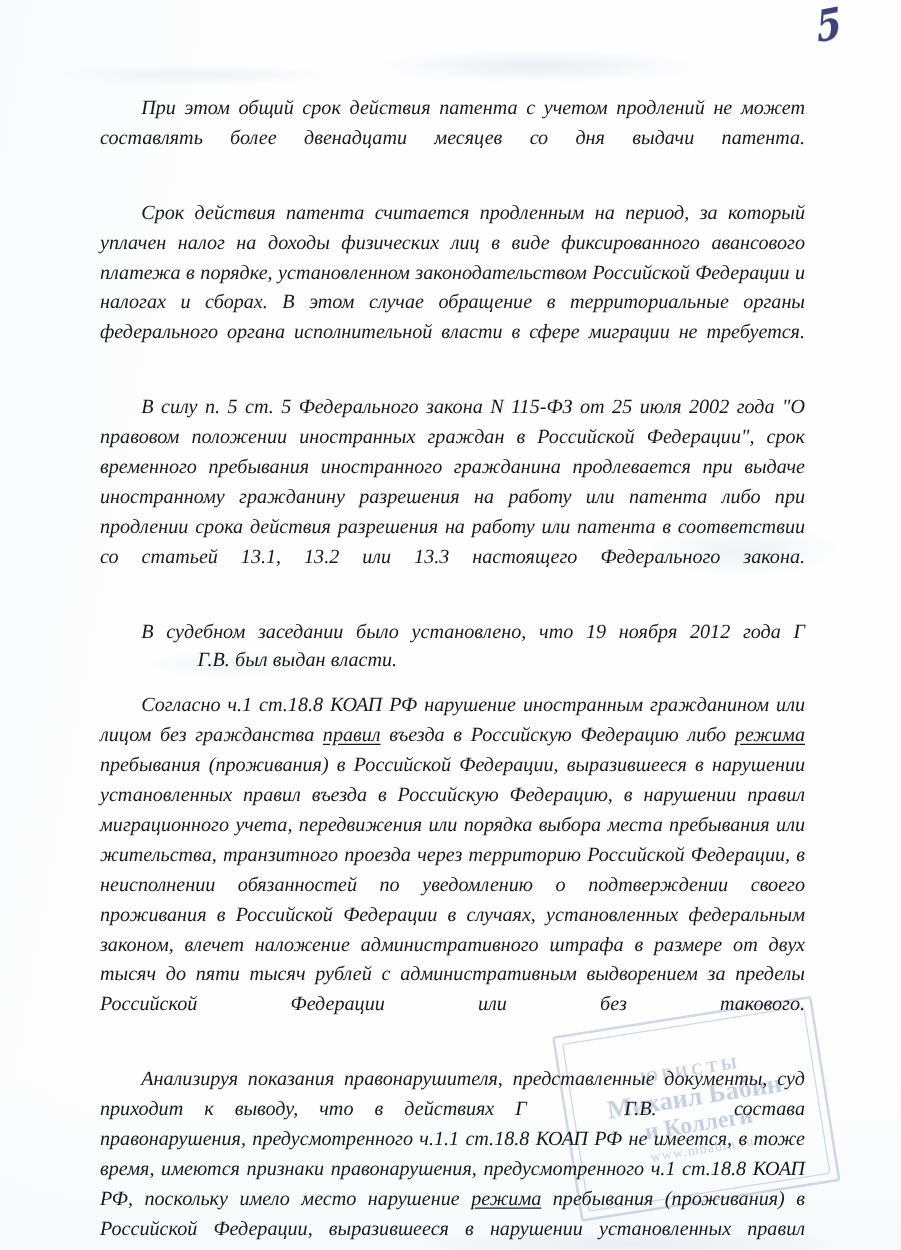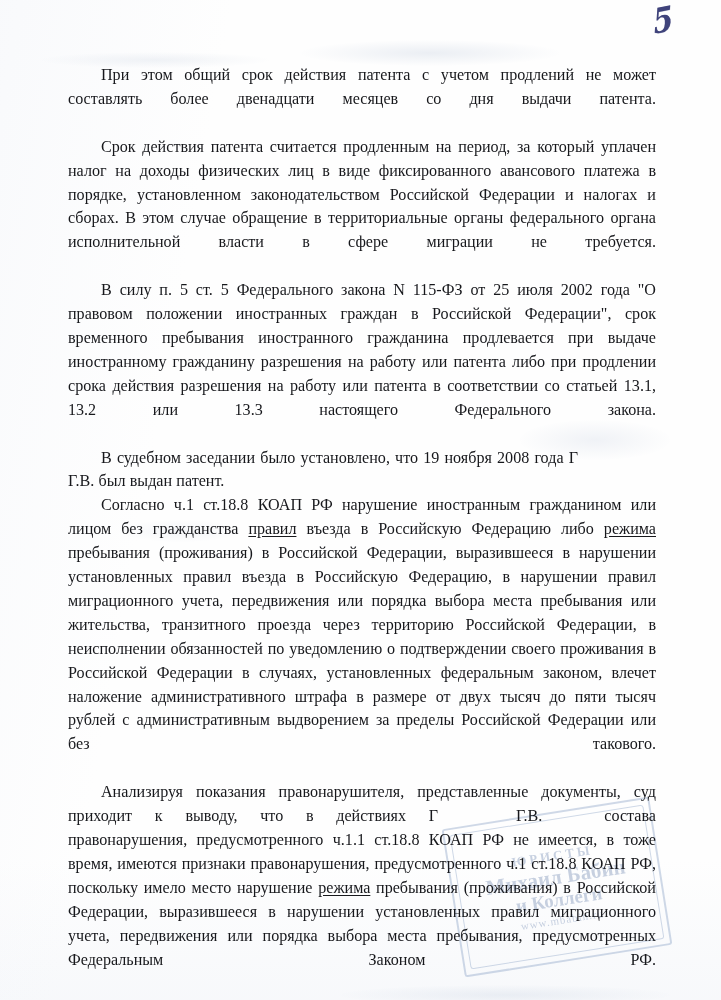--- a/index.html
+++ b/index.html
@@ -67,24 +67,25 @@
     top: 63px;
     width: 588px;
     font-size: 16.1px;
     line-height: 23.9px;
     color: #17181c;
     text-align: justify;
     text-justify: inter-word;
     -webkit-font-smoothing: none;
   }
   .body-text p {
-    margin: 0;
+    margin: 12px;
     text-indent: 33px;
     text-align: justify;
     word-spacing: 0.2px;
+    font-style: italic;
   }
   
   .body-text p::after {
     content: "";
     display: inline-block;
     width: 100%;
   }
   .body-text p.no-stretch::after { content: none; }
 
   u.rule { text-decoration: underline; text-underline-offset: 1.5px; }
@@ -165,21 +166,21 @@
   <div class="folio">5</div>
 
   <div class="body-text">
 
     <p><span>При этом общий срок действия патента с учетом продлений не может составлять более двенадцати месяцев со дня выдачи патента.</span></p>
 
     <p><span>Срок действия патента считается продленным на период, за который уплачен налог на доходы физических лиц в виде фиксированного авансового платежа в порядке, установленном законодательством Российской Федерации и налогах и сборах. В этом случае обращение в территориальные органы федерального органа исполнительной власти в сфере миграции не требуется.</span></p>
 
     <p><span>В силу п. 5 ст. 5 Федерального закона N 115-ФЗ от 25 июля 2002 года "О правовом положении иностранных граждан в Российской Федерации", срок временного пребывания иностранного гражданина продлевается при выдаче иностранному гражданину разрешения на работу или патента либо при продлении срока действия разрешения на работу или патента в соответствии со статьей 13.1, 13.2 или 13.3 настоящего Федерального закона.</span></p>
 
-    <p class="no-stretch"><span>В судебном заседании было установлено, что 19 ноября 2008 года Г</span><span class="redact-wide redact"></span><span>Г.В. был выдан патент.</span></p>
+    <p class="no-stretch"><span>В судебном заседании было установлено, что 19 ноября 2012 года Г</span><span class="redact-wide redact"></span><span>Г.В. был выдан власти.</span></p>
 
 
     <p><span>Согласно ч.1 ст.18.8 КОАП РФ нарушение иностранным гражданином или лицом без гражданства </span><u class="rule">правил</u><span> въезда в Российскую Федерацию либо </span><u class="rule">режима</u><span> пребывания (проживания) в Российской Федерации, выразившееся в нарушении установленных правил въезда в Российскую Федерацию, в нарушении правил миграционного учета, передвижения или порядка выбора места пребывания или жительства, транзитного проезда через территорию Российской Федерации, в неисполнении обязанностей по уведомлению о подтверждении своего проживания в Российской Федерации в случаях, установленных федеральным законом, влечет наложение административного штрафа в размере от двух тысяч до пяти тысяч рублей с административным выдворением за пределы Российской Федерации или без такового.</span></p>
 
     <p><span>Анализируя показания правонарушителя, представленные документы, суд приходит к выводу, что в действиях Г</span><span class="redact redact-wide"></span><span>Г.В.</span><span class="redact"></span><span>состава правонарушения, предусмотренного ч.1.1 ст.18.8 КОАП РФ не имеется, в тоже время, имеются признаки правонарушения, предусмотренного ч.1 ст.18.8 КОАП  РФ, поскольку имело место нарушение </span><u class="rule">режима</u><span> пребывания (проживания) в Российской Федерации, выразившееся в нарушении установленных правил  миграционного учета, передвижения или порядка выбора места пребывания, предусмотренных Федеральным Законом РФ.</span></p>
 
   </div>
 </div>
 
 </body></html>

